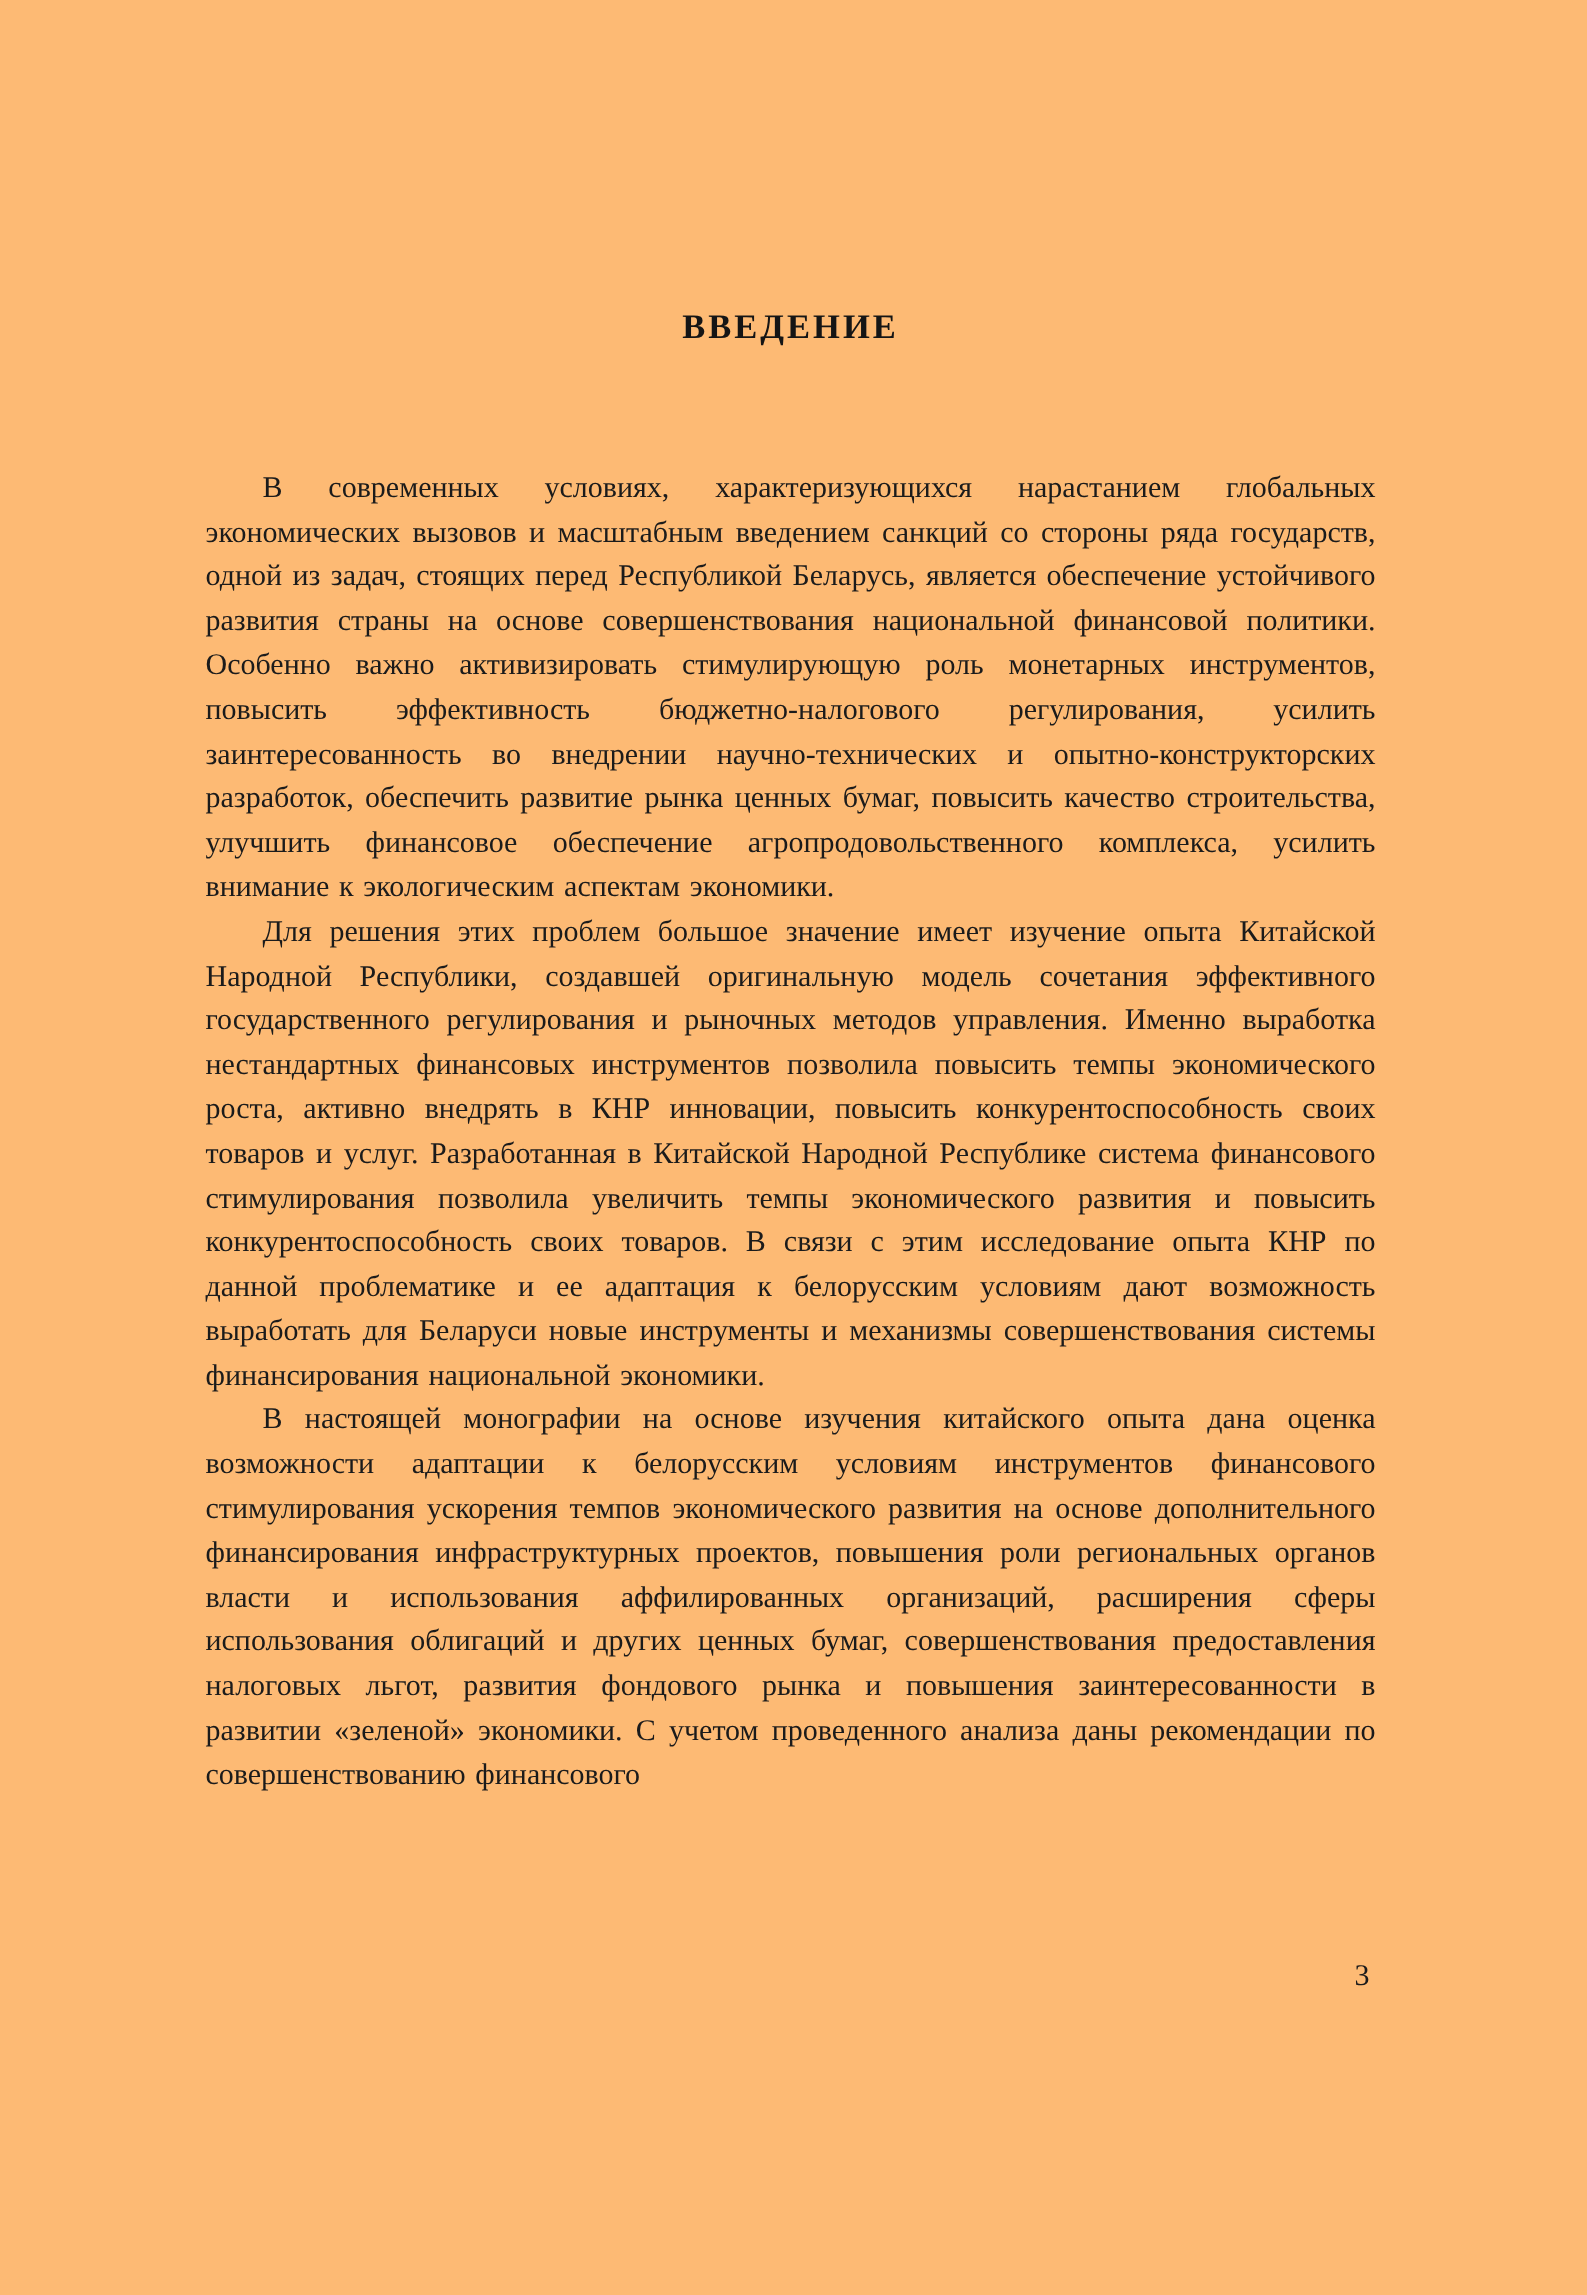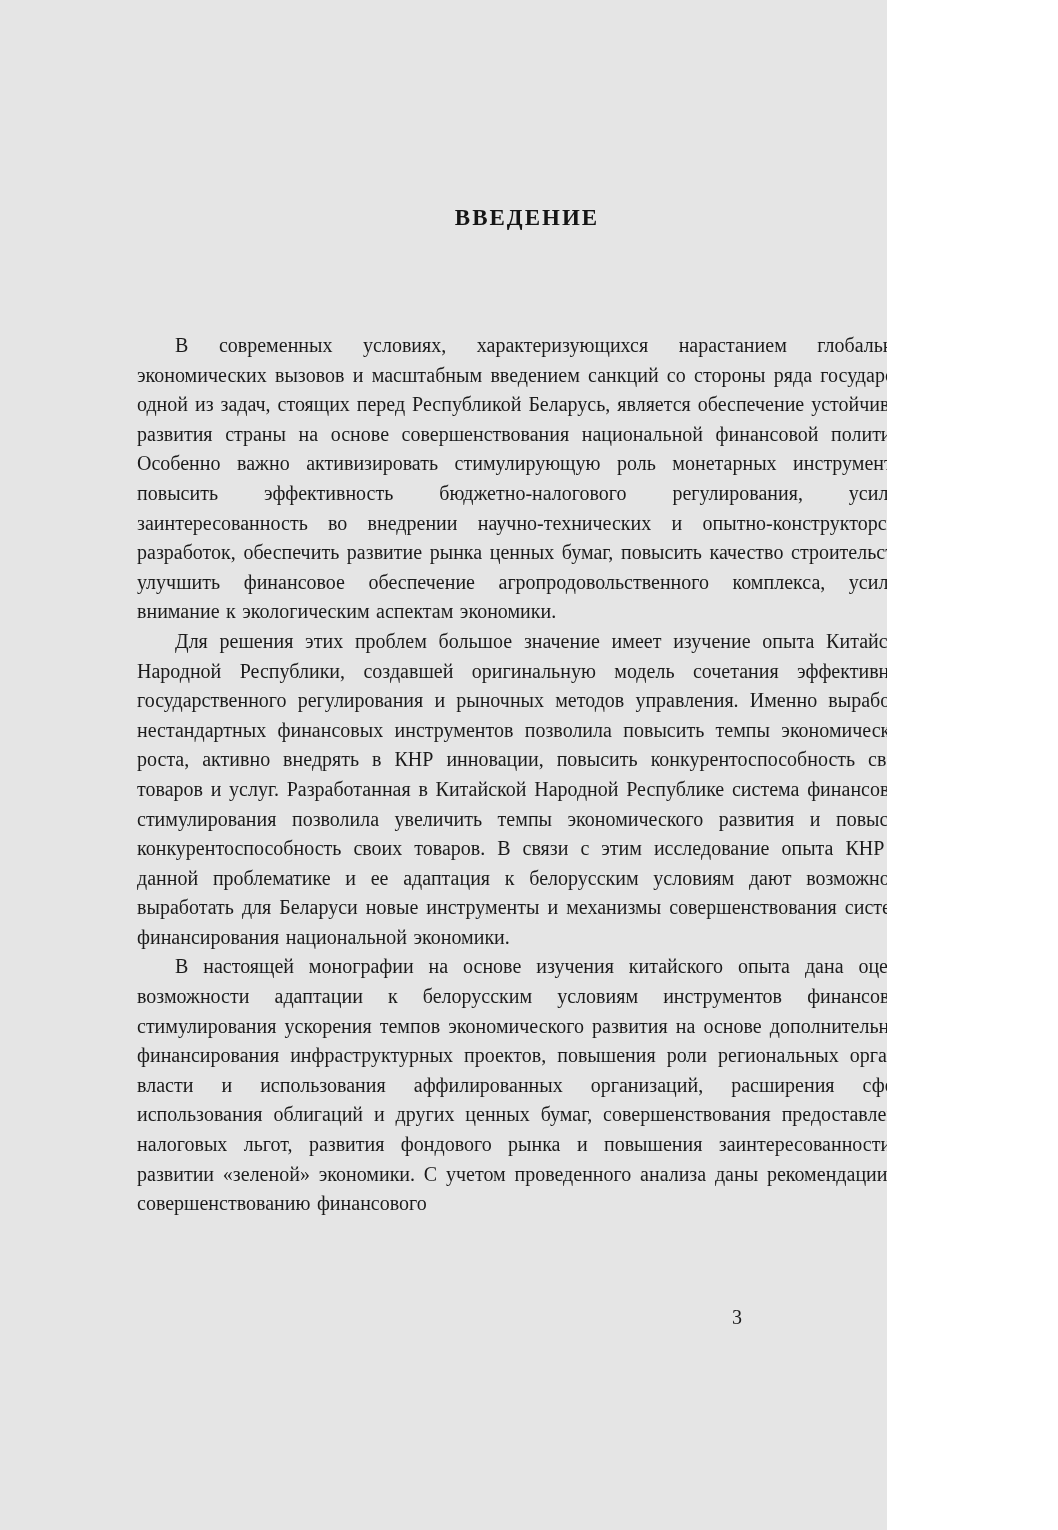--- a/index.html
+++ b/index.html
@@ -2,44 +2,44 @@
 <html><head>
 <meta charset="utf-8">
 <style>
   html, body {
     margin: 0;
     padding: 0;
     background: #ffffff;
   }
   .page {
     position: relative;
-    width: 887px;
+    width: 1058px;
     height: 1530px;
-    background: #e5e5e5;
+    background: #fdba74;
     overflow: hidden;
     font-family: "Liberation Serif", "DejaVu Serif", serif;
     color: #1b1b1b;
   }
   .content {
     position: absolute;
     left: 137px;
     top: 0;
     width: 780px;
   }
   .doc-title {
     margin: 0;
     padding-top: 205px;
     text-align: center;
     font-size: 23px;
     font-weight: bold;
     letter-spacing: 2px;
     color: #151515;
   }
   .body-text {
-    margin-top: 100px;
+    margin-top: 80px;
   }
   .body-text p {
     margin: 0;
     text-indent: 38px;
     text-align: justify;
     font-size: 20px;
     line-height: 29.6px;
     word-spacing: 1.5px;
     color: #1b1b1b;
   }

